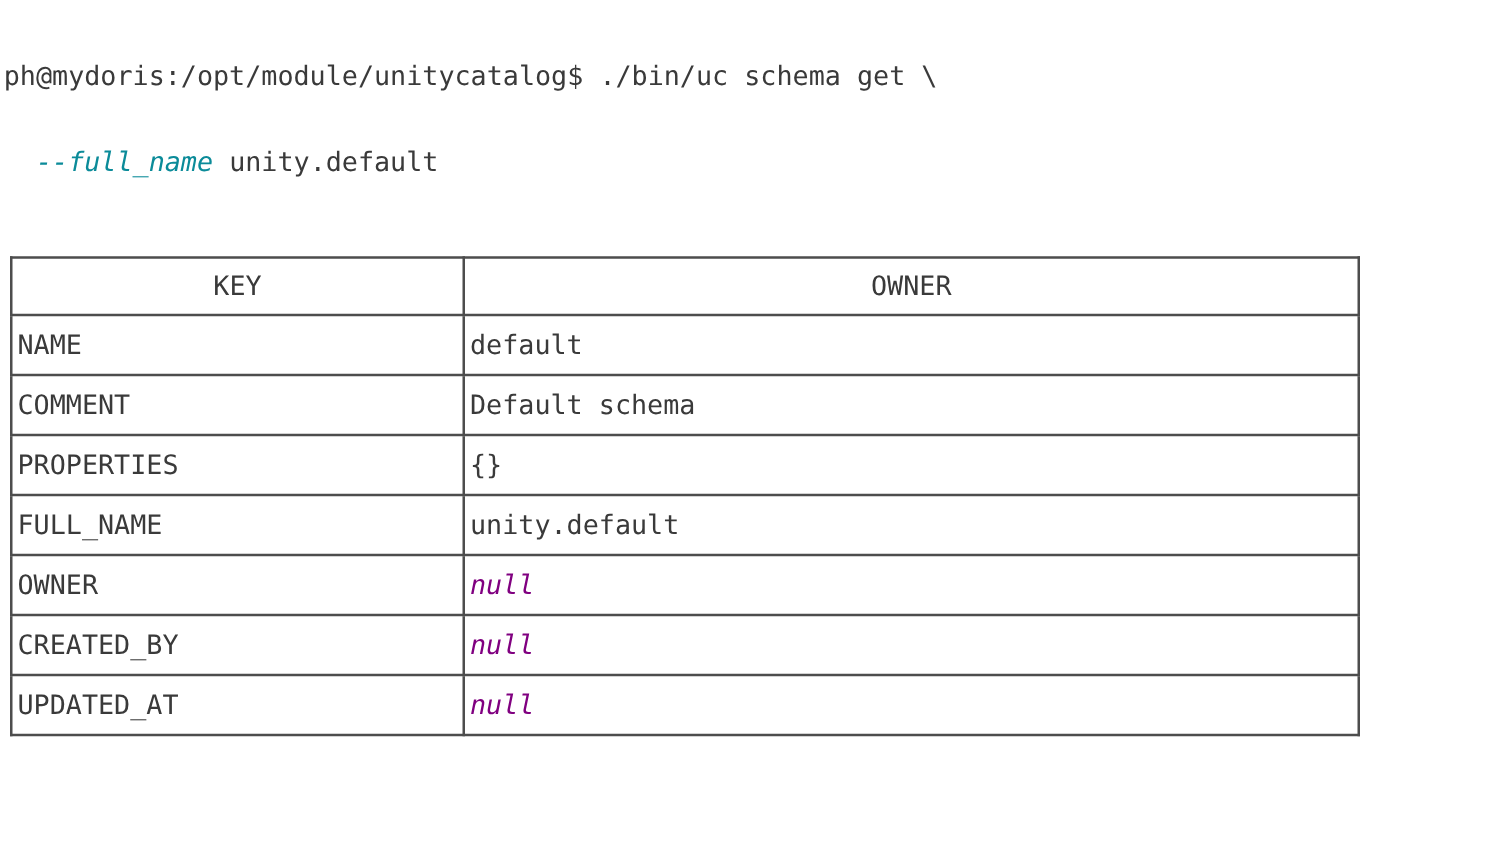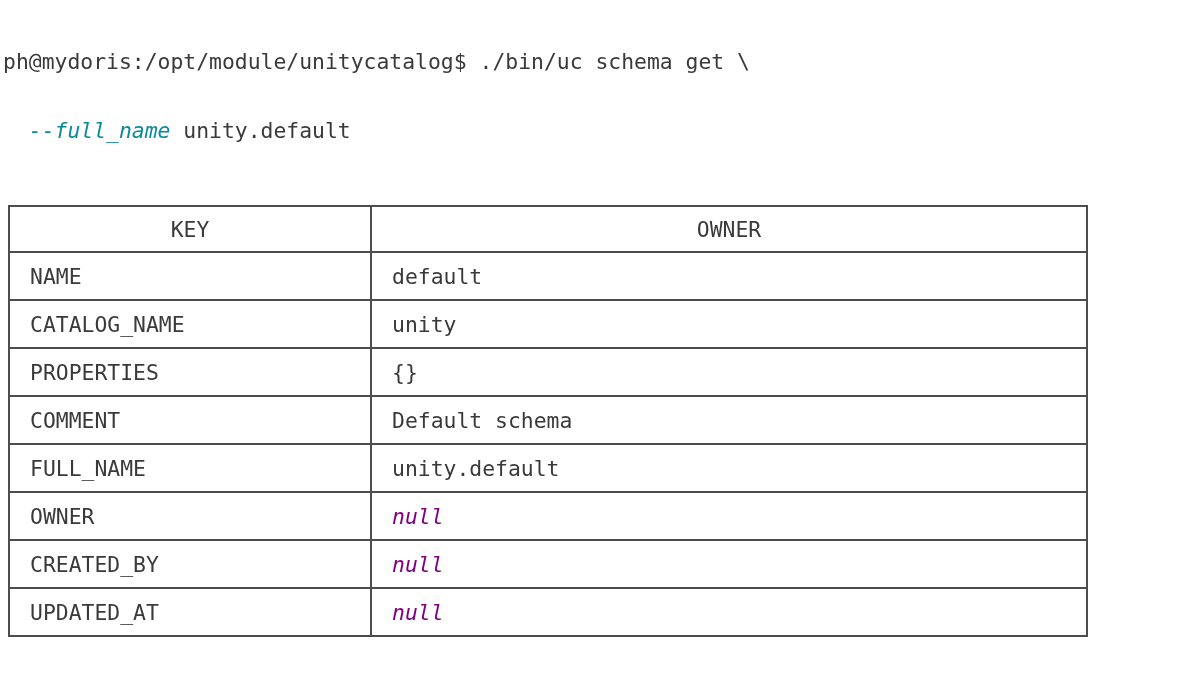--- a/index.html
+++ b/index.html
@@ -46,21 +46,21 @@
   }
   table.result-table th {
     height: 46px;
     text-align: center;
     vertical-align: middle;
   }
   table.result-table td {
     height: 48px;
     text-align: left;
     vertical-align: middle;
-    padding-left: 20px;
+    padding-left: 4px;
   }
   td.vt-null { color: var(--null-color); font-style: italic; }
   col.key-col { width: 362px; }
   col.value-col { width: 716px; }
 </style>
 </head>
 <body>
 
 <div class="terminal">
 
@@ -79,30 +79,26 @@
         <th>KEY</th>
         <th>OWNER</th>
       </tr>
     </thead>
     <tbody>
       <tr>
         <td>NAME</td>
         <td class="vt-normal">default</td>
       </tr>
       <tr>
-        <td>CATALOG_NAME</td>
-        <td class="vt-normal">unity</td>
+        <td>COMMENT</td>
+        <td class="vt-normal">Default schema</td>
       </tr>
       <tr>
         <td>PROPERTIES</td>
         <td class="vt-normal">{}</td>
-      </tr>
-      <tr>
-        <td>COMMENT</td>
-        <td class="vt-normal">Default schema</td>
       </tr>
       <tr>
         <td>FULL_NAME</td>
         <td class="vt-normal">unity.default</td>
       </tr>
       <tr>
         <td>OWNER</td>
         <td class="vt-null">null</td>
       </tr>
       <tr>

